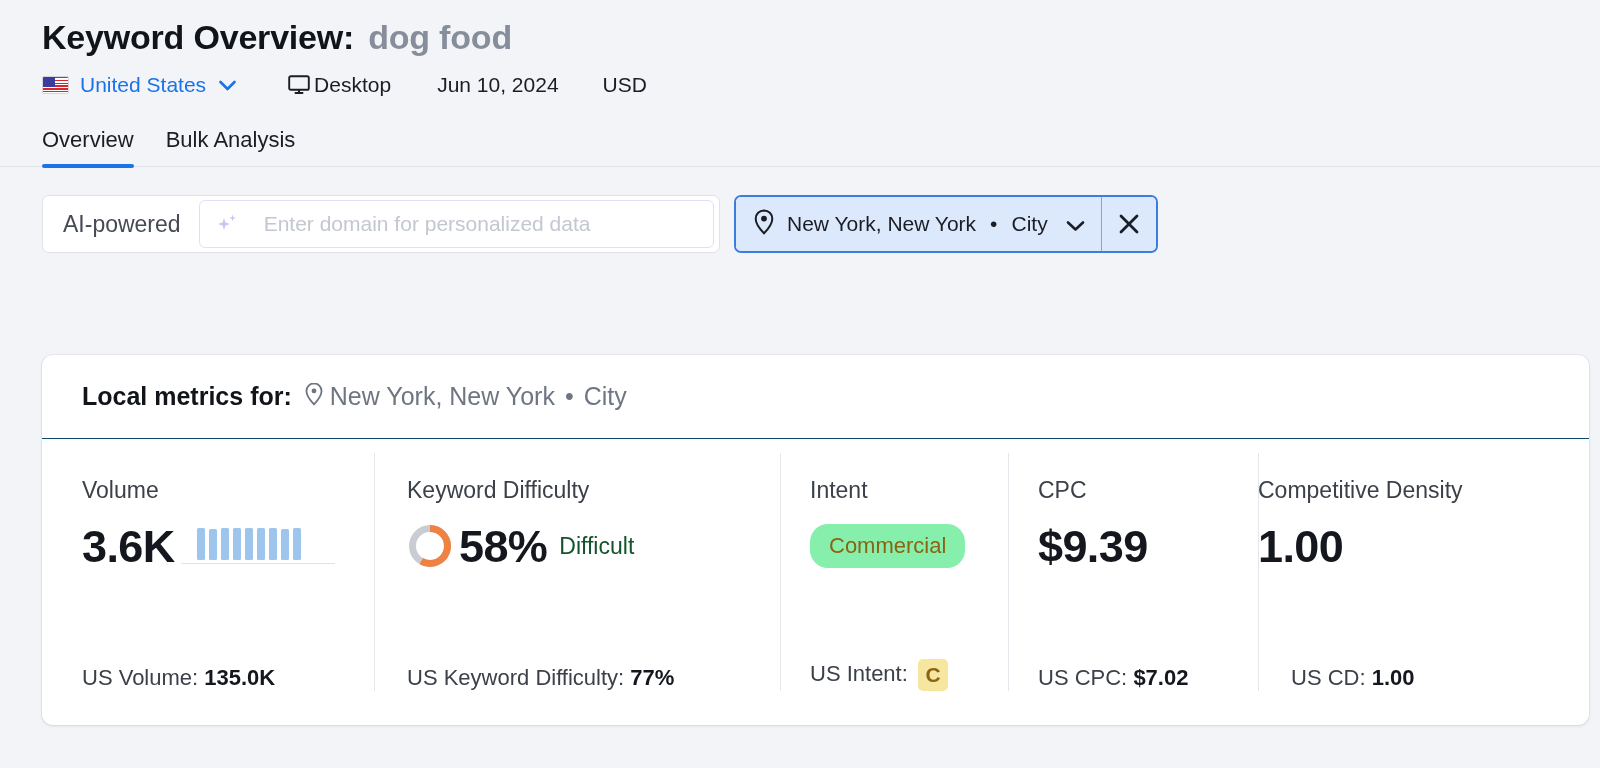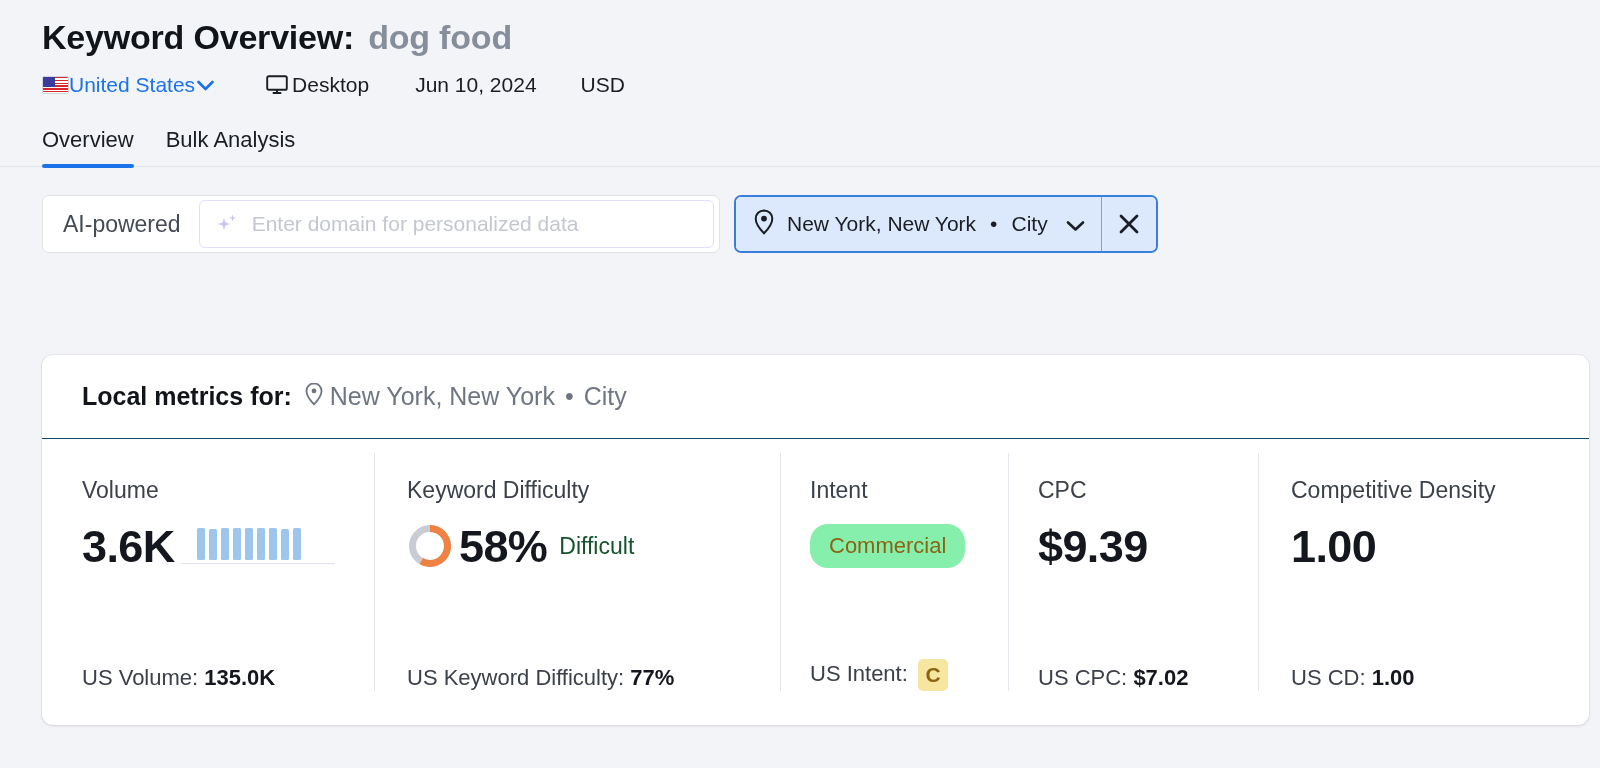--- a/index.html
+++ b/index.html
@@ -18,21 +18,21 @@
     display: flex; align-items: baseline; gap: 14px;
     font-size: 34px; font-weight: 700; letter-spacing: -0.2px;
   }
   .title-main { color: #111418; }
   .title-kw { color: #868e9c; font-weight: 600; }
 
   .meta-row {
     display: flex; align-items: center; gap: 0;
     margin-top: 16px; font-size: 21px; color: #1a1d24;
   }
-  .meta-country { display: flex; align-items: center; gap: 0; }
+  .meta-country { display: flex; align-items: center; gap: 11px; }
   .flag {
     width: 27px; height: 18px; border-radius: 2px; position: relative;
     overflow: hidden; background: #ffffff; display: inline-block;
     border: 0.5px solid #d4d6da;
     flex: 0 0 auto;
   }
   .flag .stripes {
     position: absolute; inset: 0;
     background: repeating-linear-gradient(to bottom,
       #d8272c 0, #d8272c 1.4px, #ffffff 1.4px, #ffffff 2.8px);
@@ -74,21 +74,21 @@
   .ai-group {
     display: flex; align-items: center;
     background: #ffffff; border: 1px solid #e1e3e8; border-radius: 7px;
     height: 58px; width: 678px; padding: 0;
   }
   .ai-badge {
     font-size: 23px; color: #454a54; padding: 0 18px 0 20px;
     white-space: nowrap;
   }
   .ai-input-box {
-    display: flex; align-items: center; gap: 12px;
+    display: flex; align-items: center; gap: 24px;
     flex: 1; height: 48px; margin-right: 5px;
     border: 1px solid #e3ddfa; border-radius: 6px;
     background: #ffffff; padding: 0 14px;
   }
   .sparkle { width: 26px; height: 26px; flex: 0 0 auto; }
   .ai-input {
     border: none; outline: none; background: transparent;
     font-family: inherit; font-size: 21px; color: #2d3139;
     width: 100%;
   }
@@ -137,21 +137,21 @@
     position: relative; padding: 38px 0 0 0; flex: 0 0 auto;
   }
   .metric + .metric::before {
     content: ""; position: absolute; left: 0; top: 14px; bottom: 34px;
     width: 1px; background: #e4e6eb;
   }
   .m-vol    { width: 332px; padding-left: 40px; }
   .m-kd     { width: 406px; padding-left: 33px; }
   .m-intent { width: 228px; padding-left: 30px; }
   .m-cpc    { width: 250px; padding-left: 30px; }
-  .m-cd     { width: 288px; padding-left: 33px; }
+  .m-cd     { width: 288px; }
 
   .m-label { font-size: 23px; color: #3b4049; font-weight: 400; }
   .m-value-row { display: flex; align-items: center; margin-top: 14px; height: 56px; }
   .m-value {
     font-size: 45px; font-weight: 700; color: #14171d; letter-spacing: -0.6px;
     line-height: 1;
   }
   .m-sub {
     position: absolute; left: inherit; bottom: 34px;
     font-size: 22px; color: #3b4049; white-space: nowrap;

